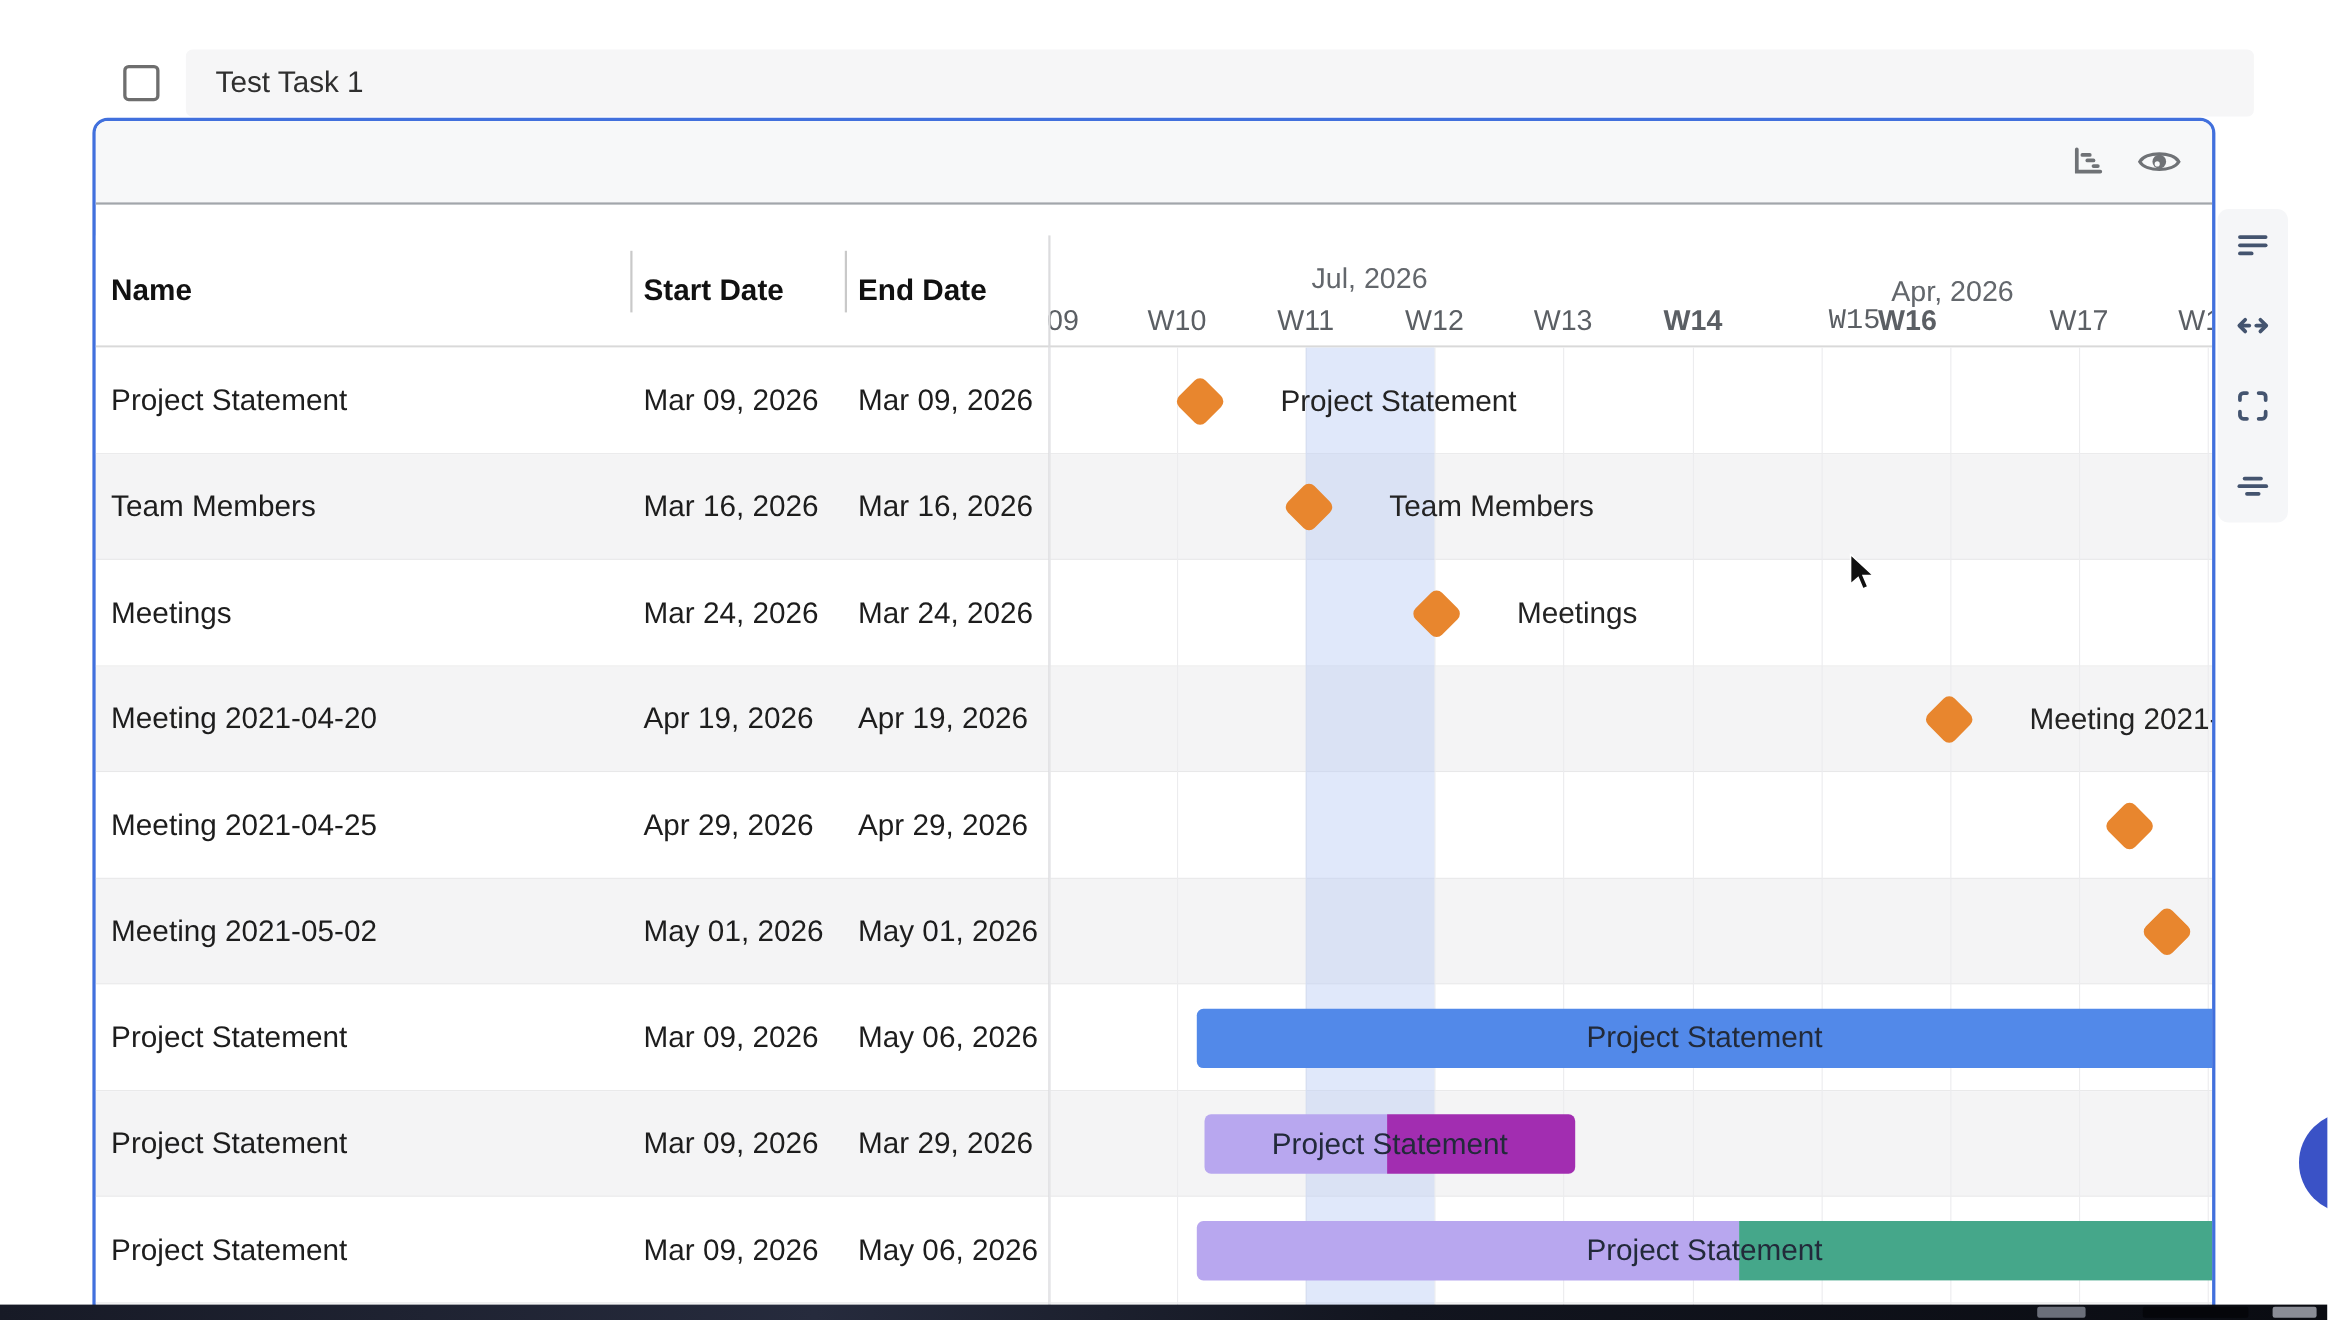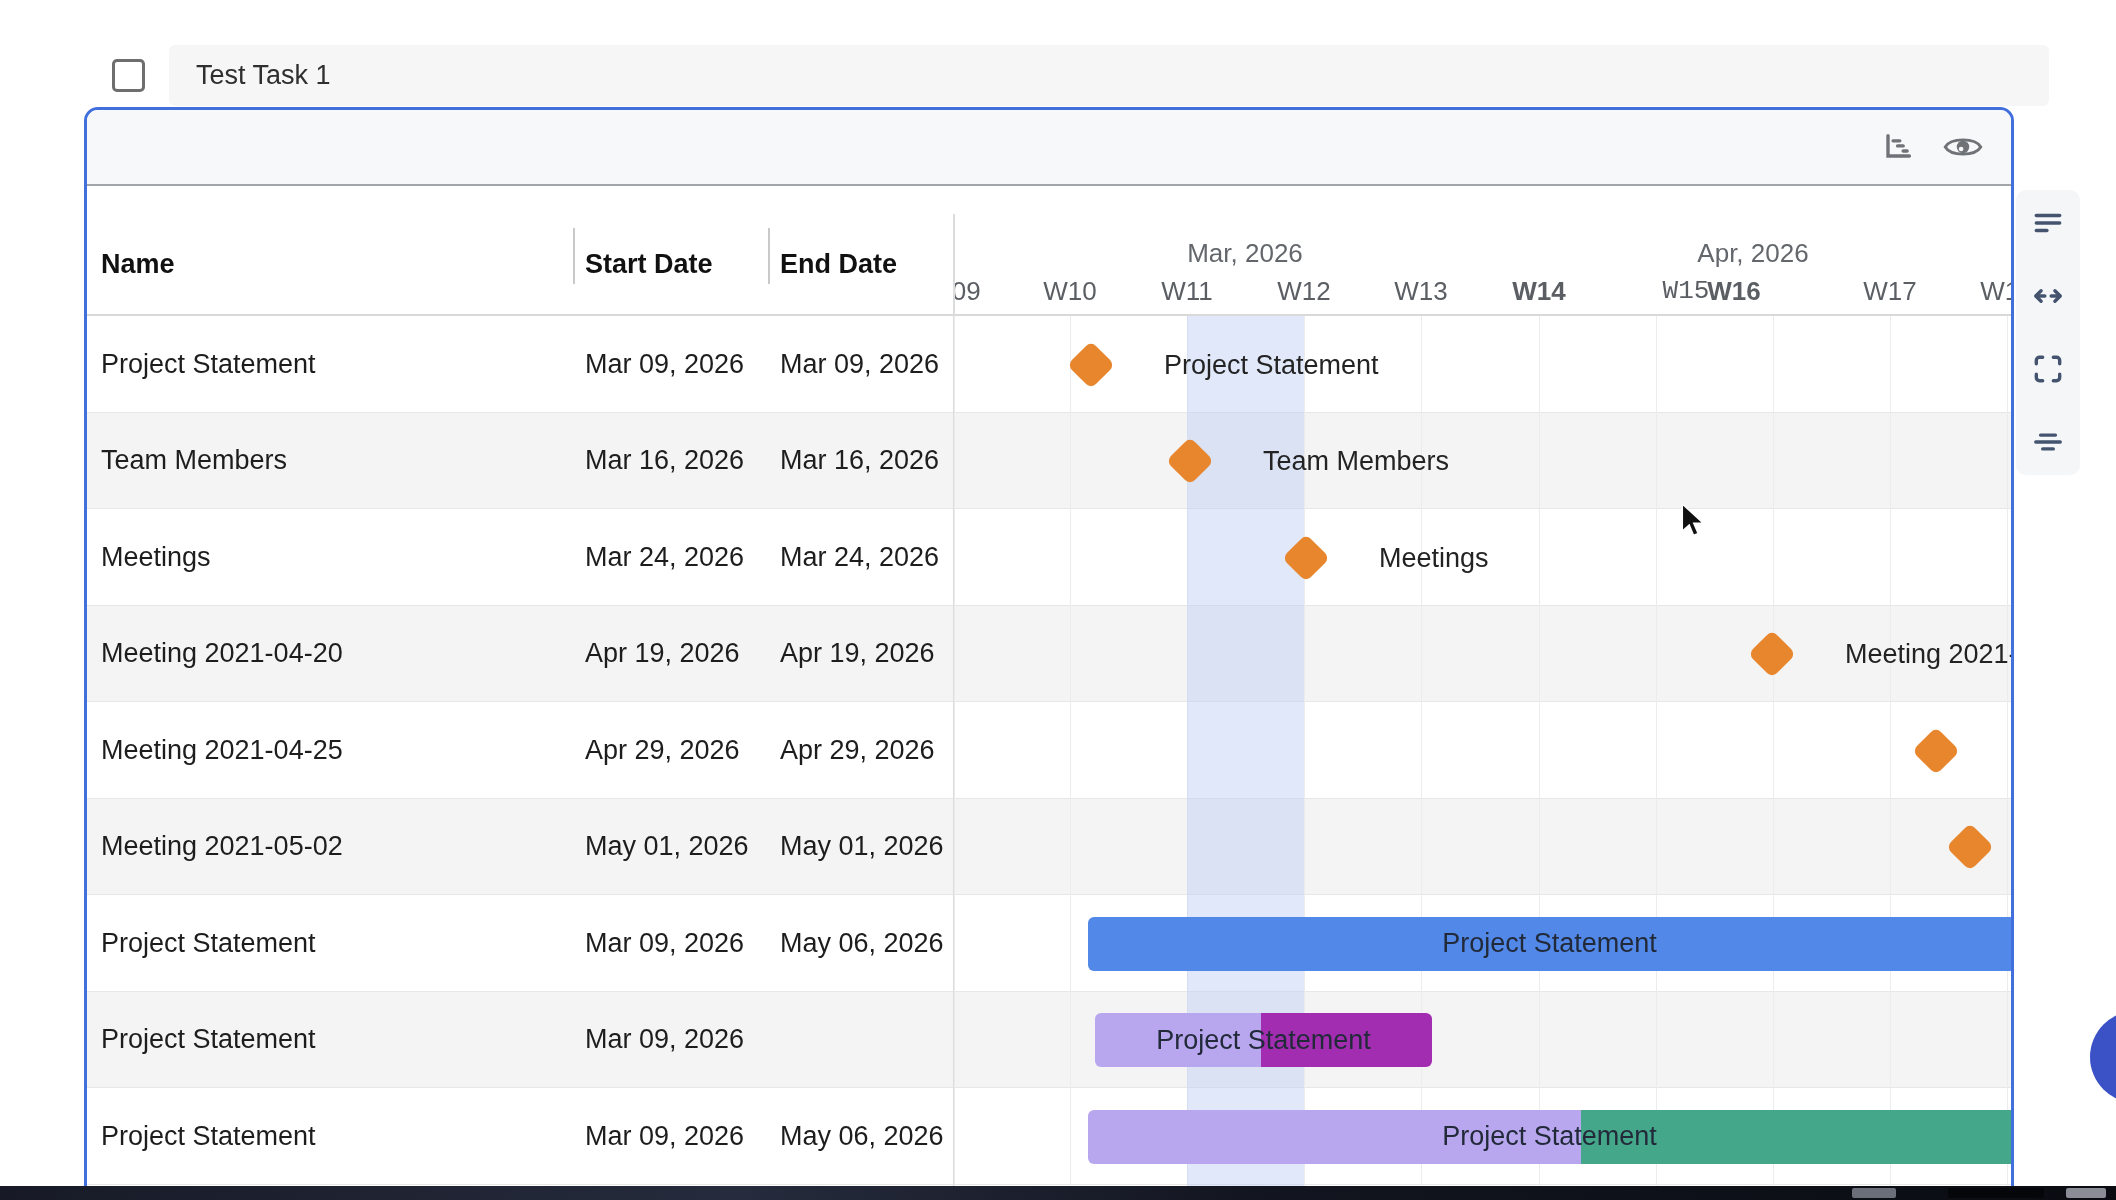--- a/index.html
+++ b/index.html
@@ -76,22 +76,22 @@
       </div>
     </div>
 
     <div class="grid-header">
       <div class="col-head" style="left:14px">Name</div>
       <div class="col-head" style="left:693px">End Date</div>
       <div class="col-head" style="left:498px">Start Date</div>
       <div class="col-sep" style="left:486px"></div>
       <div class="col-sep" style="left:681px"></div>
       <div id="timeline-header" style="position:absolute;left:866px;top:0;width:1058px;height:100%;overflow:hidden;">
-          <div class="month-label" style="left: 292px;">Mar, 2026</div>
-          <div class="month-label" style="left: 800px;">Apr, 2026</div>
+          <div class="month-label" style="left: 292px;">Jul, 2026</div>
+          <div class="month-label" style="left: 822px; margin-top: 12px;">Apr, 2026</div>
           <div class="week-label" style="left: 1px;">W09</div>
           <div class="week-label" style="left: 117px;">W10</div>
           <div class="week-label" style="left: 234px;">W11</div>
           <div class="week-label" style="left: 351px;">W12</div>
           <div class="week-label" style="left: 468px; text-align: center;">W13</div>
           <div class="week-label" style="left: 586px; font-weight: bold;">W14</div>
           <div class="week-label" style="left: 733px; font-family: Liberation Mono, monospace;">W15</div>
           <div class="week-label" style="left: 781px; font-weight: bold;">W16</div>
           <div class="week-label" style="left: 937px;">W17</div>
           <div class="week-label" style="left: 1054px;">W18</div>
@@ -130,20 +130,21 @@
           <div class="cell" style="left: 693px;">May 01, 2026</div>
         </div>
         <div class="grow" style="top: 579px; height: 97px; background: rgb(255, 255, 255);">
           <div class="cell" style="left: 14px;">Project Statement</div>
           <div class="cell" style="left: 498px;">Mar 09, 2026</div>
           <div class="cell" style="left: 693px;">May 06, 2026</div>
         </div>
         <div class="grow" style="top: 676px; height: 96px; background: rgb(244, 244, 245);">
           <div class="cell" style="left: 14px;">Project Statement</div>
           <div class="cell" style="left: 498px;">Mar 09, 2026</div>
+          <div class="cell" style="left: 693px;">Mar 29, 2026</div>
         </div>
         <div class="grow" style="top: 772px; height: 97px; background: rgb(255, 255, 255);">
           <div class="cell" style="left: 14px;">Project Statement</div>
           <div class="cell" style="left: 498px;">Mar 09, 2026</div>
           <div class="cell" style="left: 693px;">May 06, 2026</div>
         </div>
       </div>
 
     <div class="divider-v"></div>
 

